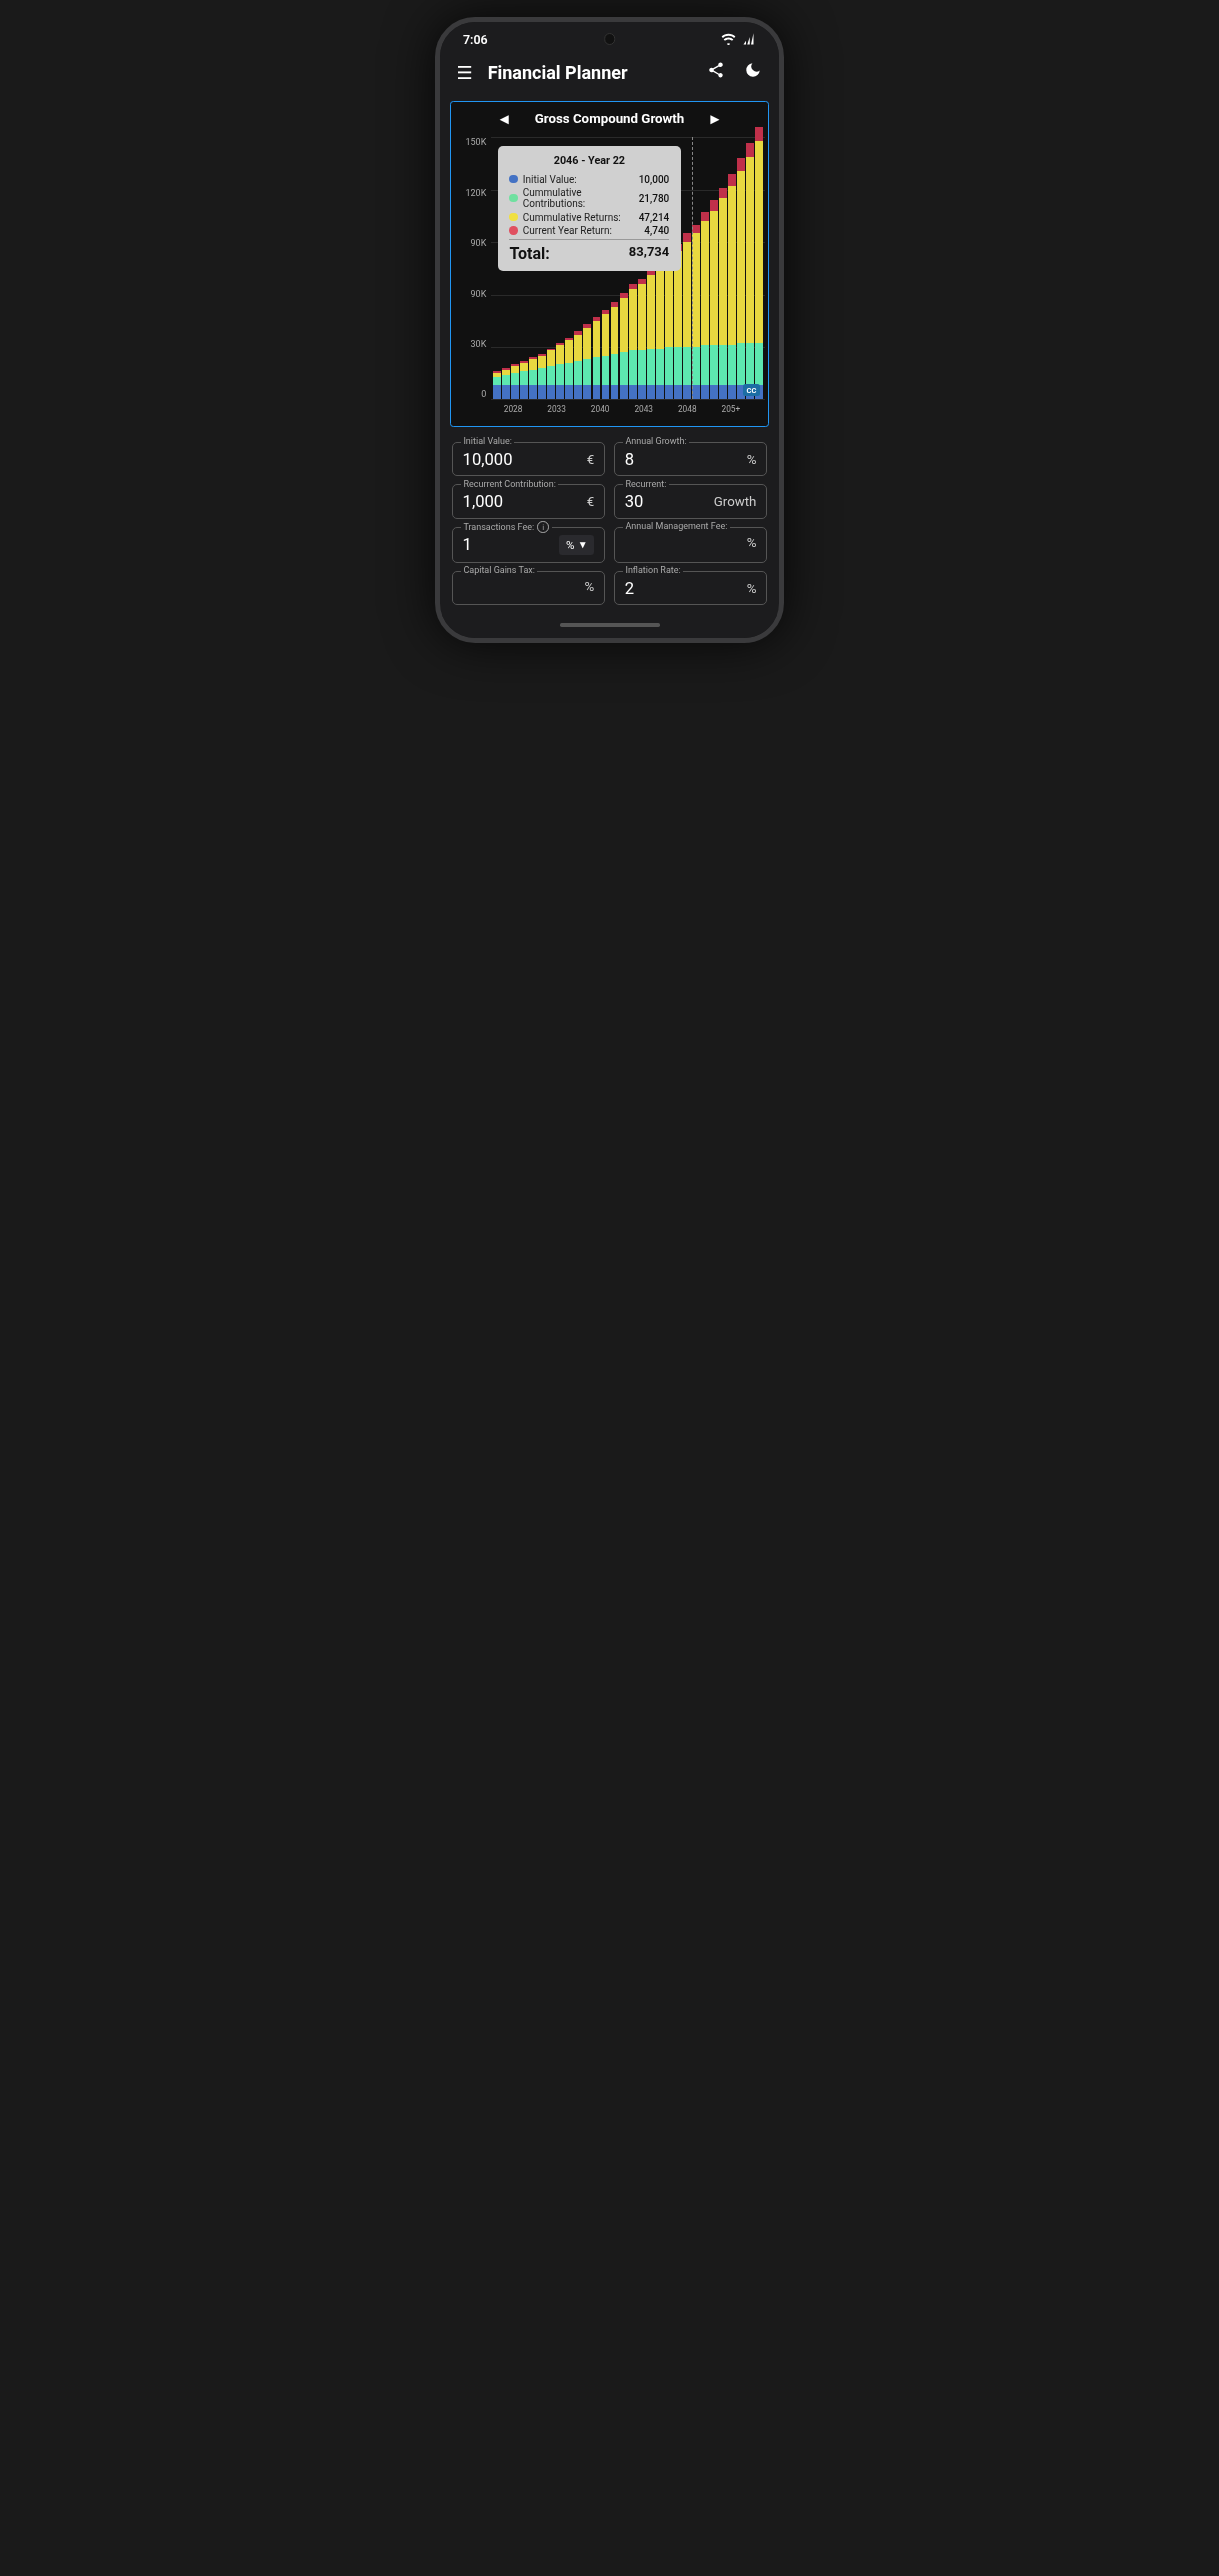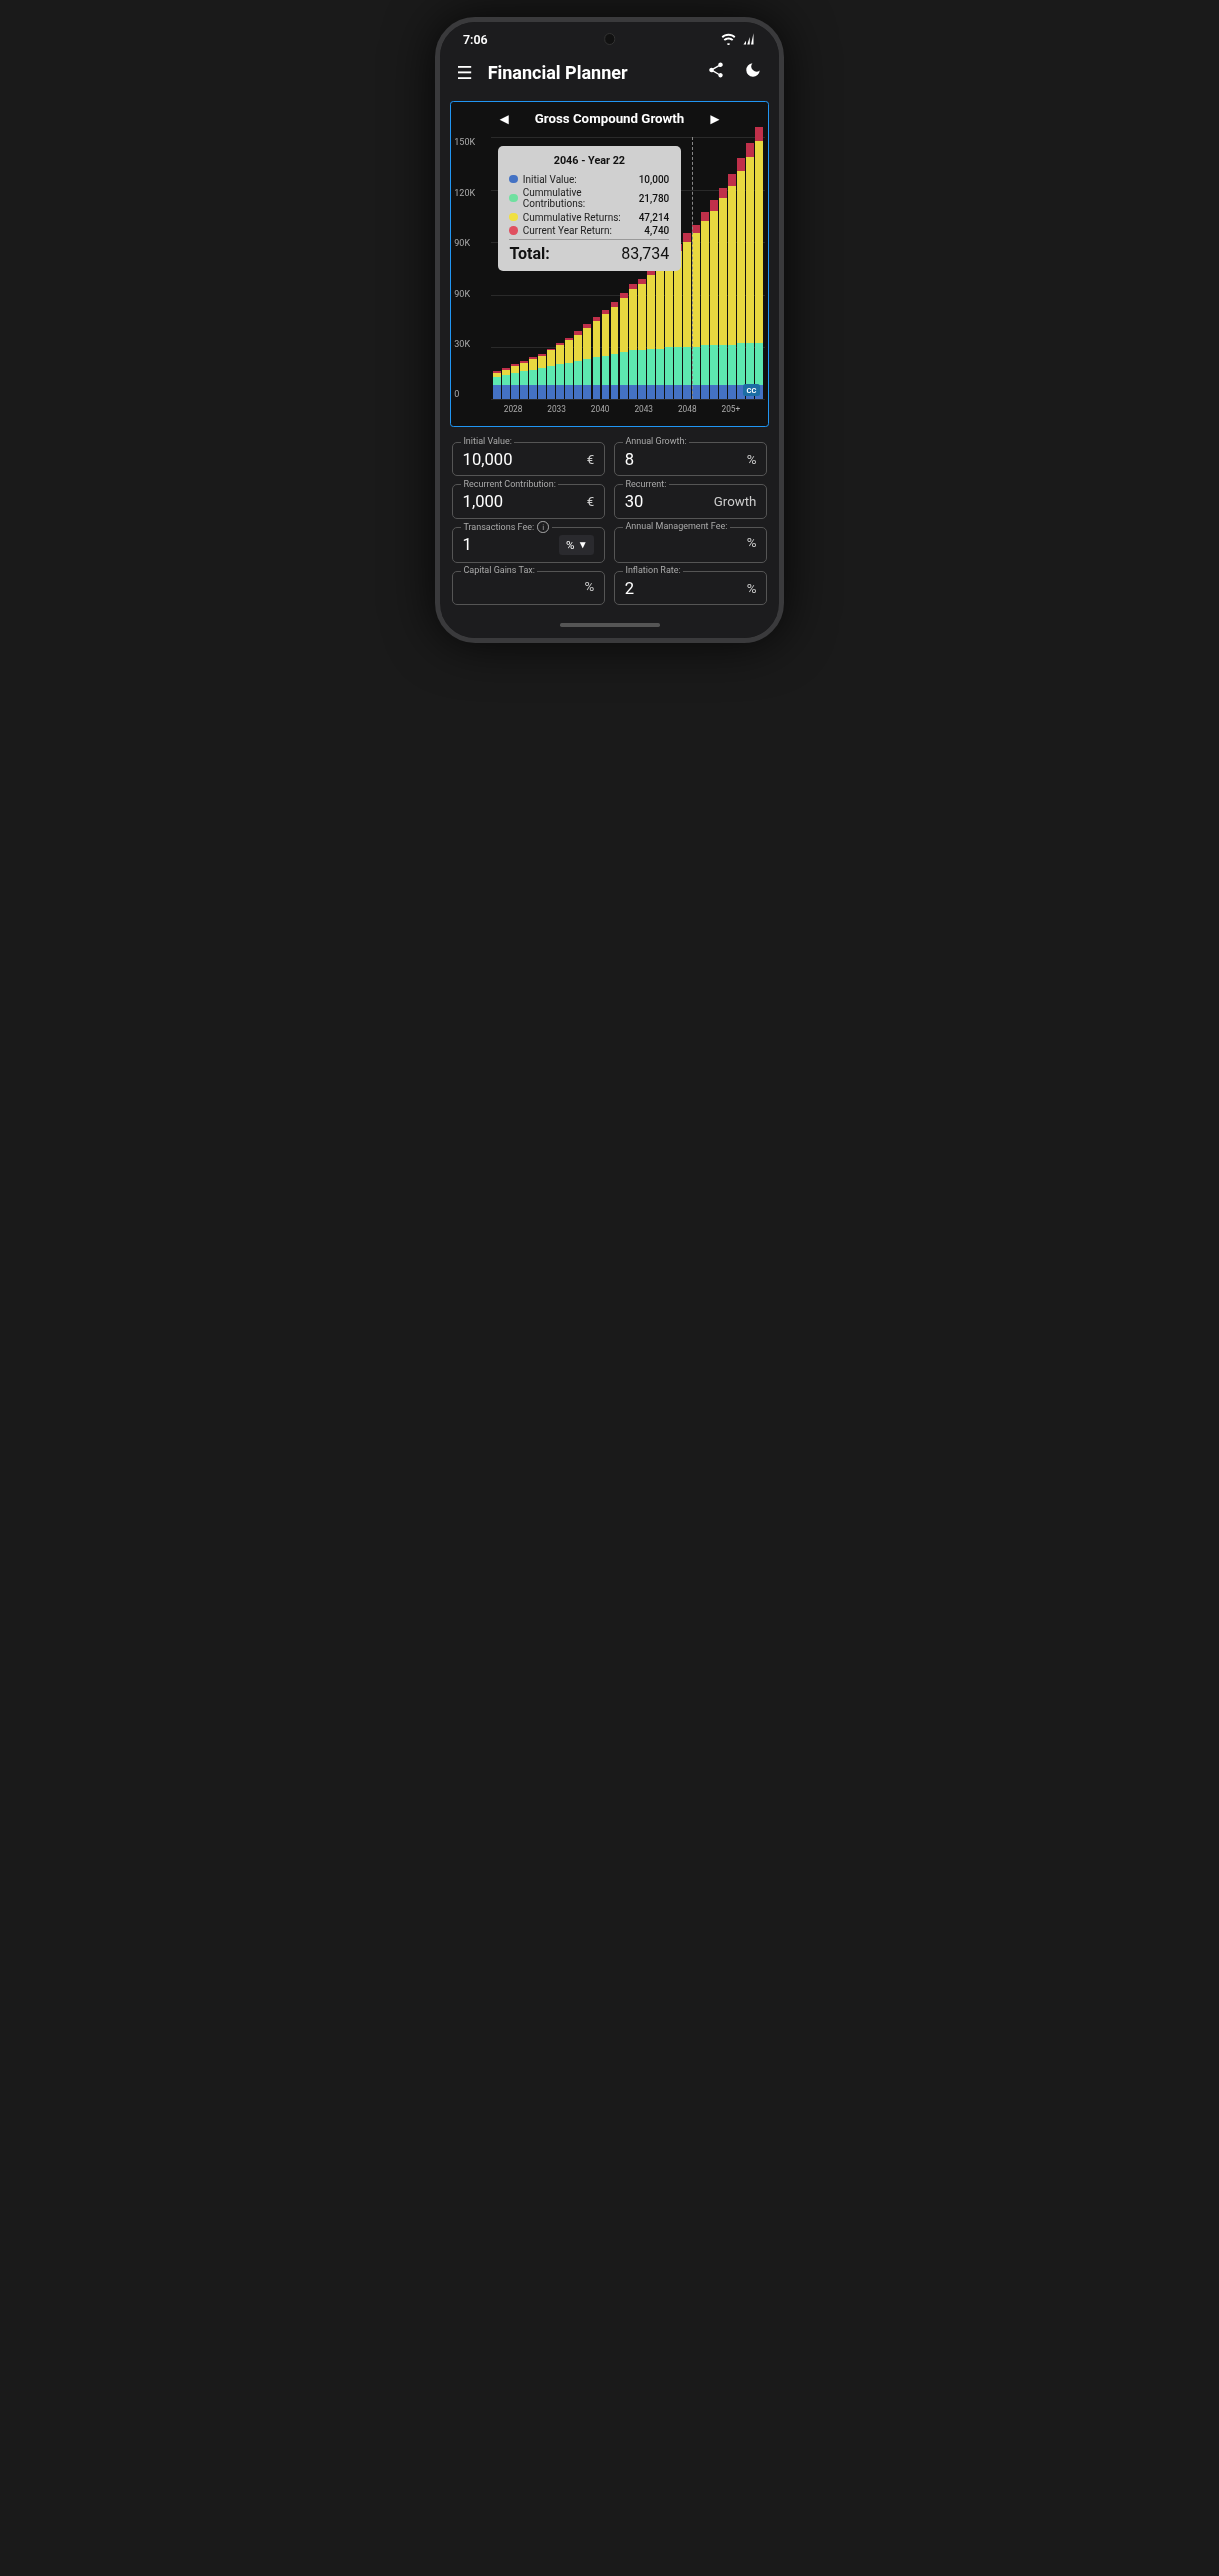--- a/index.html
+++ b/index.html
@@ -115,21 +115,21 @@
     }
     .chart-area {
       position: relative;
       height: 282px;
       display: flex;
     }
     .y-axis {
       display: flex;
       flex-direction: column;
       justify-content: space-between;
-      align-items: flex-start;
+      align-items: flex-end;
       padding-right: 5px;
       padding-bottom: 20px;
       width: 37px;
       flex-shrink: 0;
     }
     .y-label {
       color: #aaa;
       font-size: 9px;
       text-align: right;
     }
@@ -236,22 +236,22 @@
       margin-top: 3.3px;
       padding-top: 3.3px;
     }
     .tooltip-total-label {
       color: #111;
       font-size: 16px;
       font-weight: 700;
     }
     .tooltip-total-value {
       color: #111;
-      font-size: 16px;
-      font-weight: 400;
+      font-size: 13px;
+      font-weight: 700;
     }
     .dashed-line {
       position: absolute;
       top: 0;
       bottom: 20px;
       border-left: 1.2px dashed #888;
       z-index: 5;
     }
     .cc-badge {
       position: absolute;

